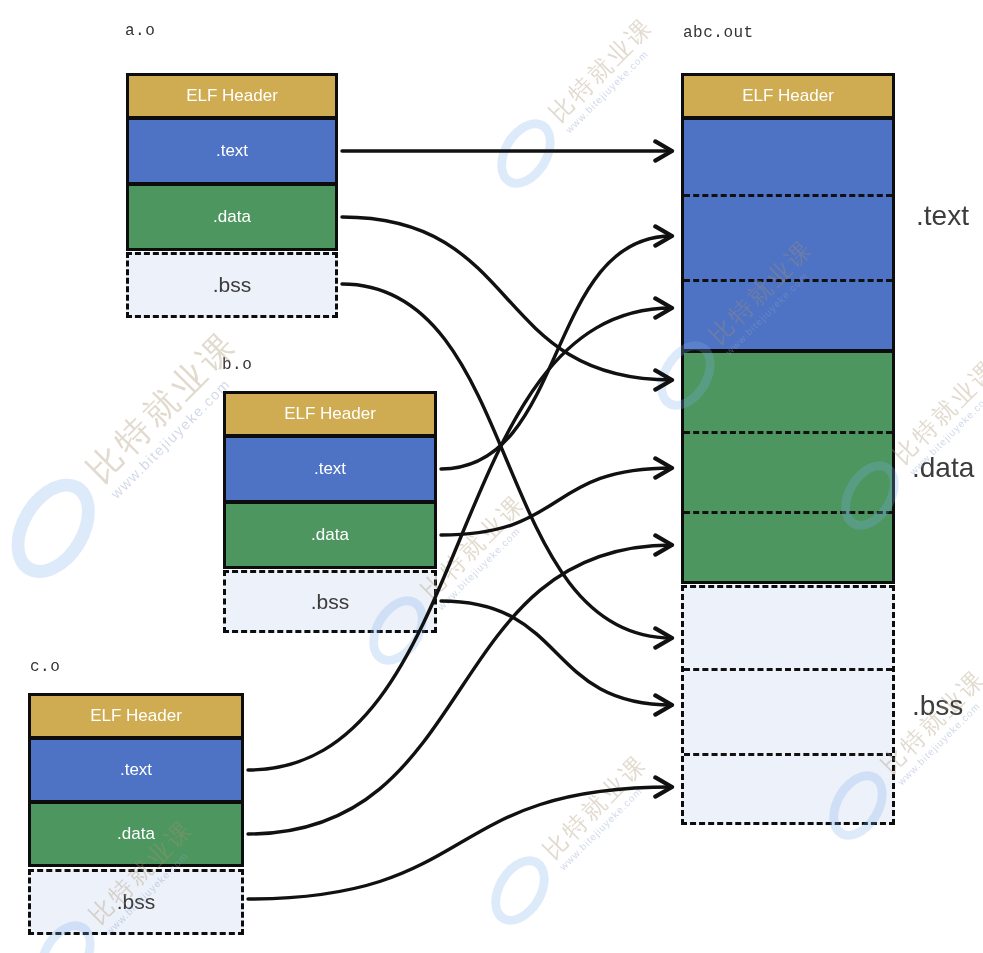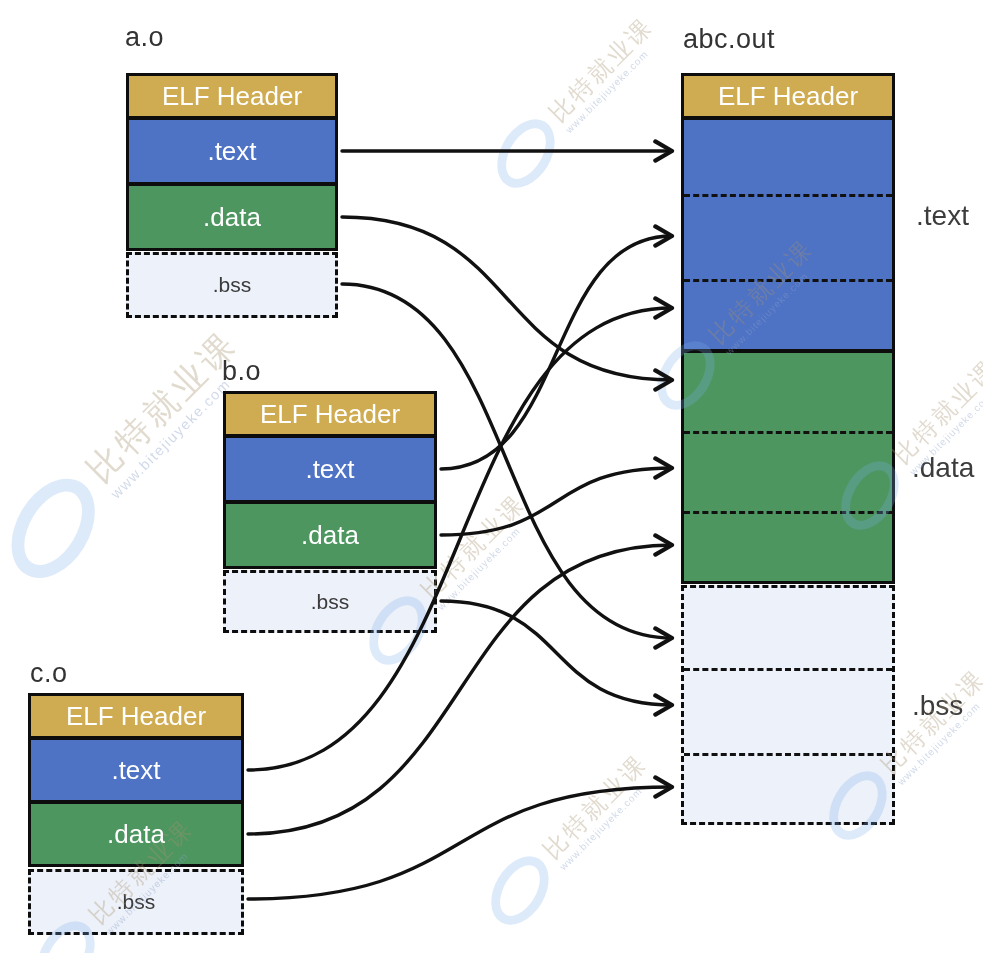--- a/index.html
+++ b/index.html
@@ -12,31 +12,31 @@
     --label-text:#3c3c3c;
   }
   html,body{margin:0;padding:0;background:#ffffff;}
   .stage{
     position:relative;width:983px;height:953px;overflow:hidden;
     font-family:"Liberation Sans","DejaVu Sans",sans-serif;
     background:#ffffff;
   }
   
   .file-title{
-    position:absolute;font-size:27px;color:#333333;letter-spacing:0.5px;
+    position:absolute;font-size:16px;color:#333333;letter-spacing:0.5px;font-family:Liberation Mono, monospace;
   }
   .solid-box{
     position:absolute;box-sizing:border-box;
     background:var(--outline);
     border:3px solid var(--outline);
     display:flex;flex-direction:column;gap:4px;
   }
   .sec{
     width:100%;display:flex;align-items:center;justify-content:center;
-    font-size:26px;color:#ffffff;flex:0 0 auto;
+    font-size:17px;color:#ffffff;flex:0 0 auto;
   }
   .sec-header{background:var(--elf-header);}
   .sec-text{background:var(--text-section);}
   .sec-data{background:var(--data-section);}
   .bss-box{
     position:absolute;box-sizing:border-box;
     background:var(--bss-fill);
     border:3px dashed var(--outline);
     display:flex;align-items:center;justify-content:center;
     font-size:21px;color:#3b3b3b;

